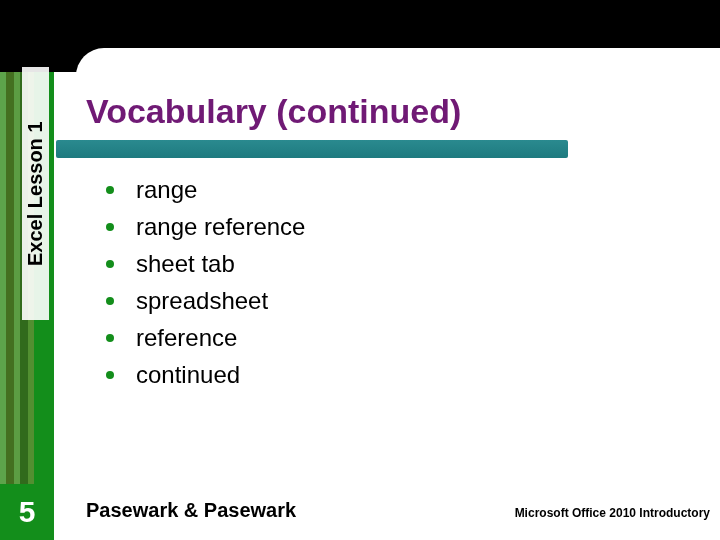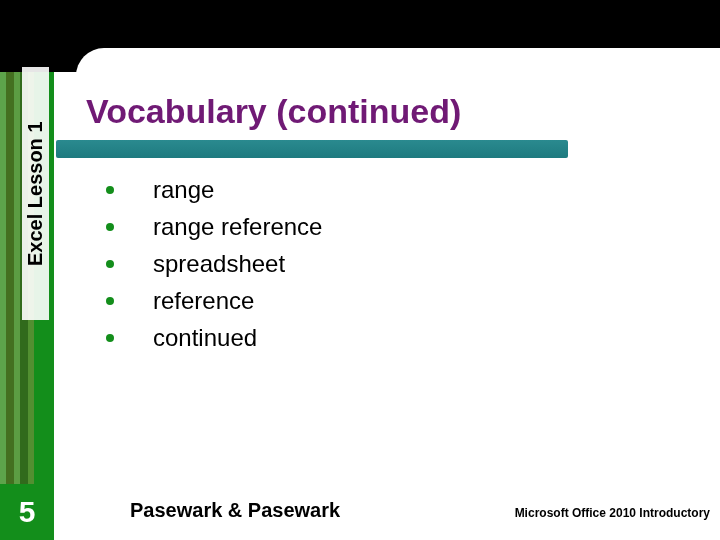--- a/index.html
+++ b/index.html
@@ -125,41 +125,39 @@
     top: 176px;
     width: 540px;
   }
   .bullets li {
     list-style: none;
     display: flex;
     align-items: center;
     margin-bottom: 9px;
     font-size: 24px;
     color: #000;
-    gap: 17px;
   }
   .bullets li .dot {
     width: 8px;
     height: 8px;
     background: #138e1b;
     border-radius: 50%;
     margin-right: 22px;
     flex: 0 0 auto;
   }
 
   
   .footer {
     position: absolute;
     left: 86px;
     right: 10px;
     bottom: 18px;
     display: flex;
     justify-content: space-between;
     align-items: baseline;
-    margin-left: 44px;
   }
   .footer .left {
     font-size: 20px;
     font-weight: 700;
     color: #000;
   }
   .footer .right {
     font-size: 12px;
     font-weight: 700;
     color: #000000;
@@ -188,20 +186,24 @@
     <li>
         <span class="dot"></span>
         <span>range</span>
       </li>
     <li>
         <span class="dot"></span>
         <span>range reference</span>
       </li>
     <li>
         <span class="dot"></span>
+        <span>sheet tab</span>
+      </li>
+    <li>
+        <span class="dot"></span>
         <span>spreadsheet</span>
       </li>
     <li>
         <span class="dot"></span>
         <span>reference</span>
       </li>
     <li>
         <span class="dot"></span>
         <span>continued</span>
       </li>

